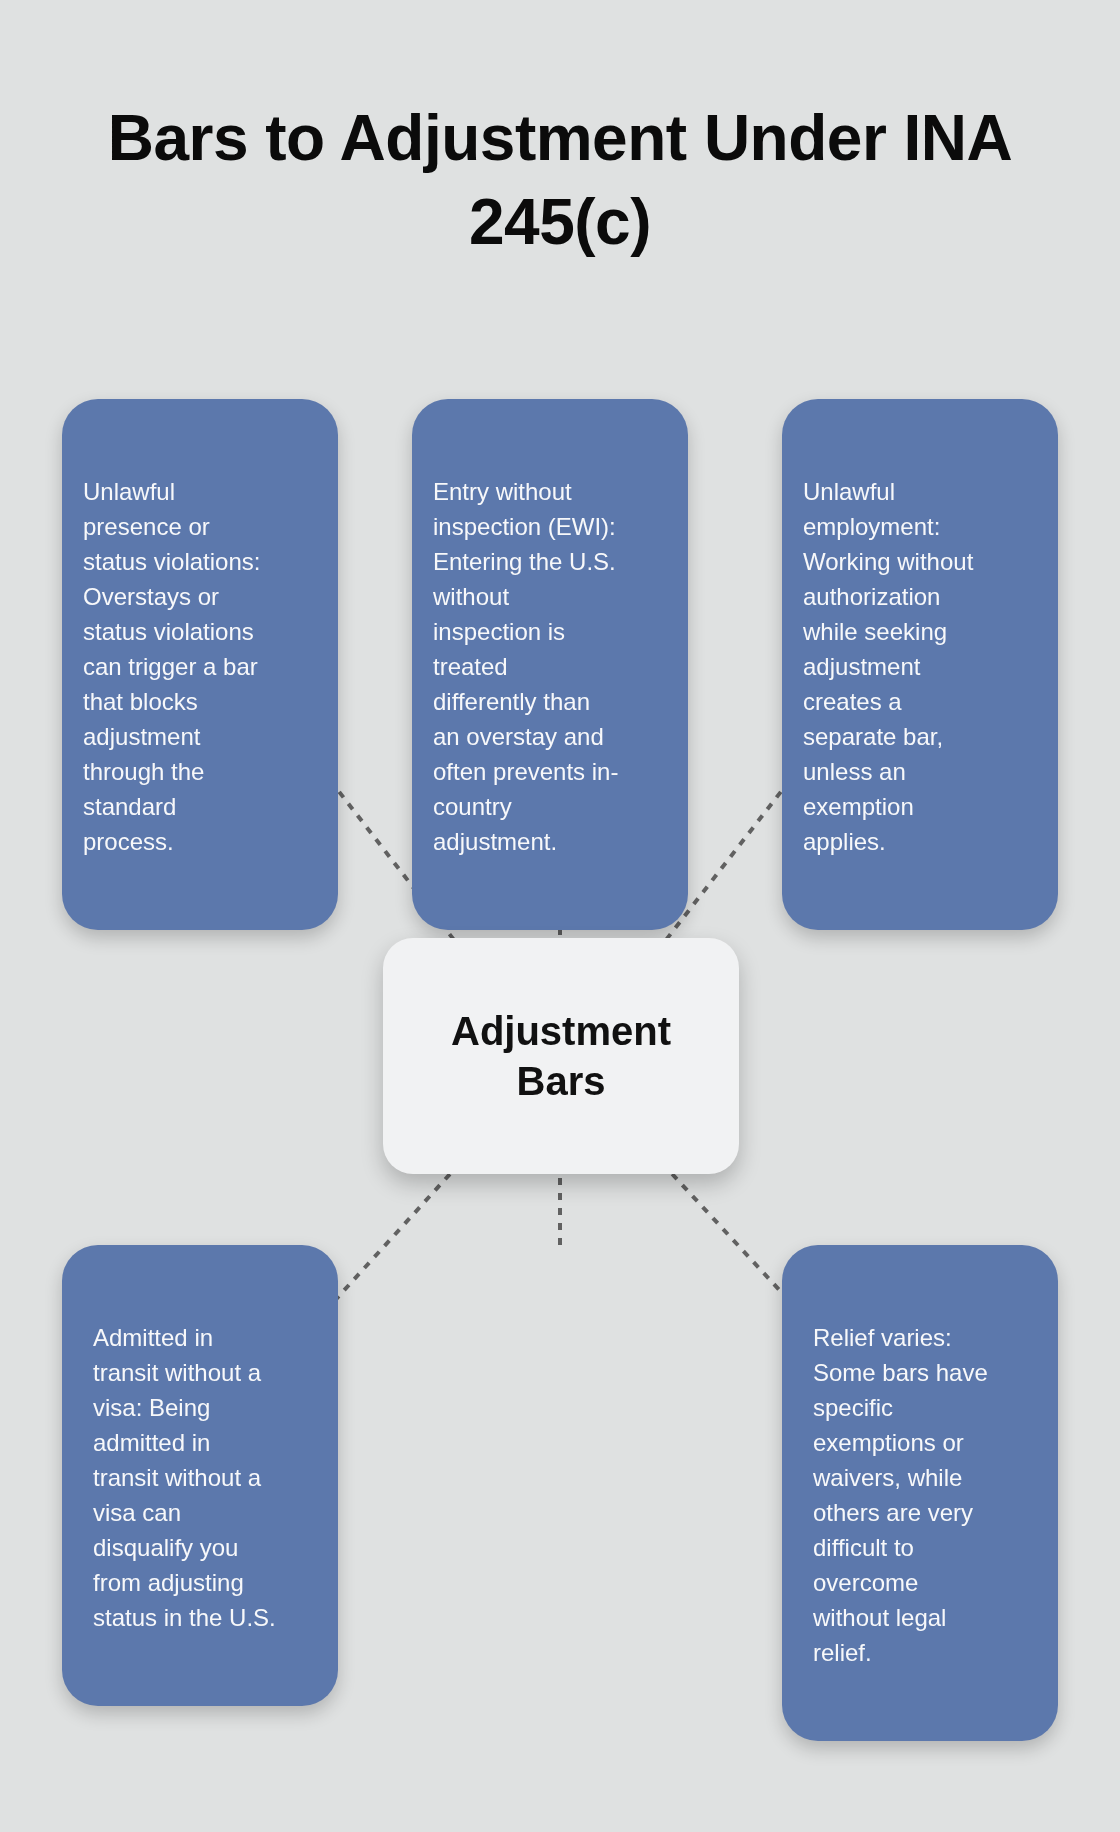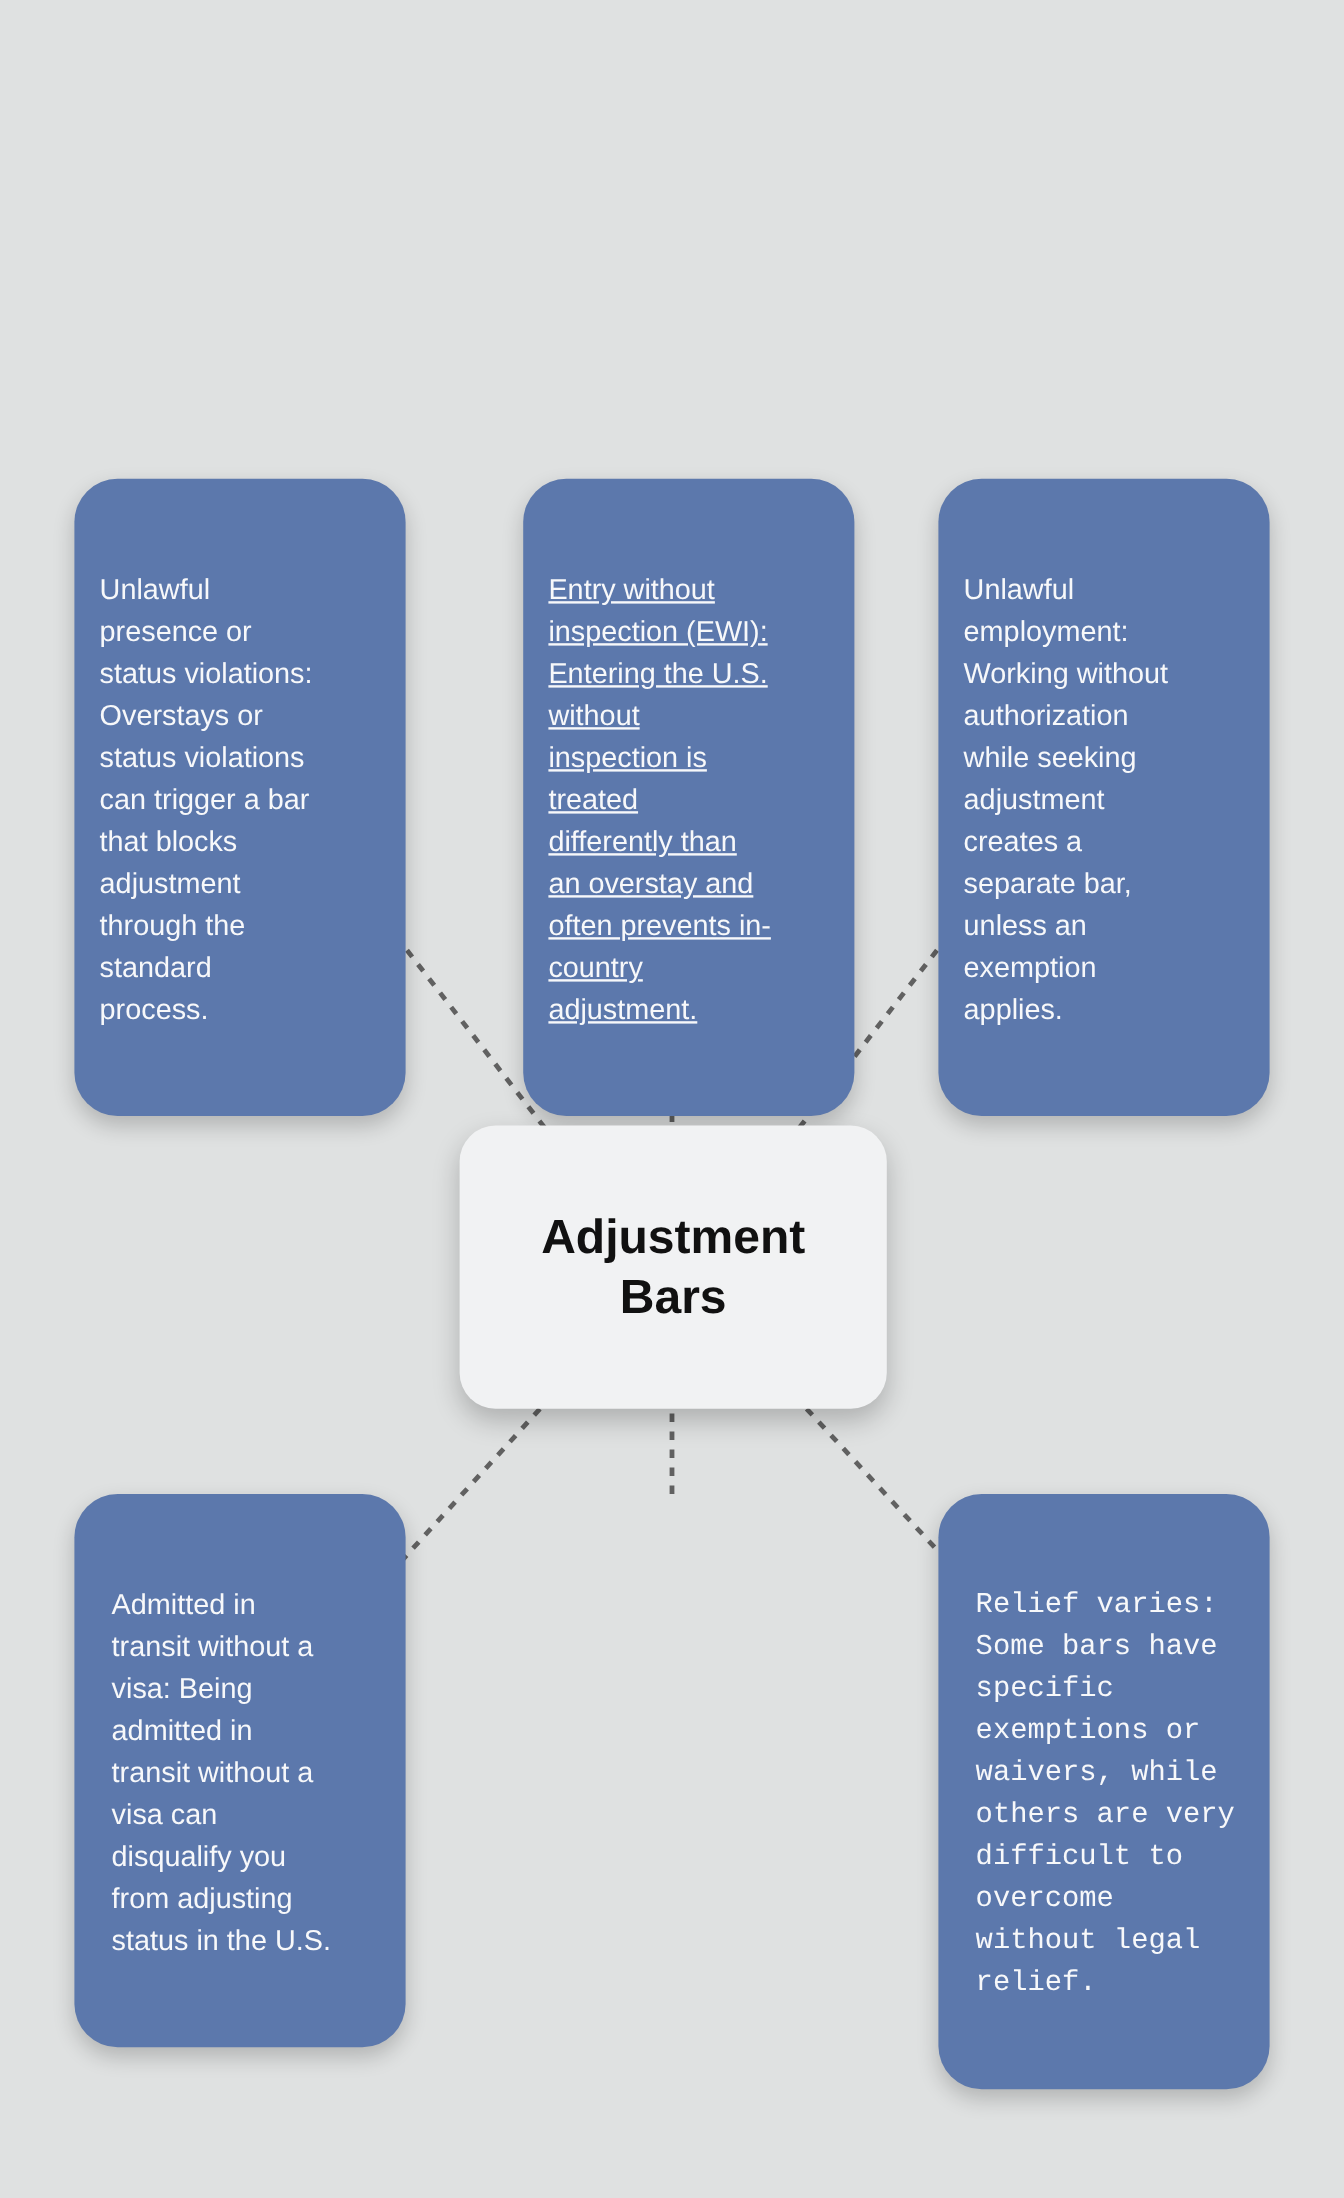--- a/index.html
+++ b/index.html
@@ -47,24 +47,24 @@
     color: #f7f8fa;
     padding: 40px 24px 36px 31px;
     font-size: 24px;
     line-height: 35px;
     white-space: pre-line;
     z-index: 1;
   }
   .node p { margin: 0; white-space: pre-line; }
   .row-top { top: 399px; min-height: 469px; padding-left: 21px; }
   .col-1 { left: 62px; }
-  .col-2 { left: 436px; text-decoration: underline; }
+  .col-2 { left: 412px; }
   .col-3 { left: 782px; }
   .row-bottom { top: 1245px; min-height: 386px; }
-  .tall { min-height: 416px; font-family: Liberation Mono, monospace; }
+  .tall { min-height: 416px; }
   .center-node {
     position: absolute;
     left: 383px;
     top: 938px;
     width: 356px;
     height: 236px;
     box-sizing: border-box;
     background: #f1f2f3;
     border-radius: 30px;
     box-shadow: 0 10px 22px rgba(0,0,0,0.22);
@@ -81,20 +81,22 @@
     line-height: 50px;
     color: #111111;
     white-space: pre-line;
   }
 </style>
 </head>
 <body>
 
 <div class="canvas">
 
+  <h1 class="title">Bars to Adjustment Under INA
+245(c)</h1>
 
   <svg class="connectors" width="1120" height="1832" viewBox="0 0 1120 1832">
     <line x1="330" y1="780" x2="468" y2="958"></line>
     <line x1="560" y1="868" x2="560" y2="948"></line>
     <line x1="790" y1="780" x2="652" y2="958"></line>
     <line x1="460" y1="1163" x2="328" y2="1308"></line>
     <line x1="560" y1="1163" x2="560" y2="1252"></line>
     <line x1="662" y1="1163" x2="796" y2="1308"></line>
   </svg>
 

